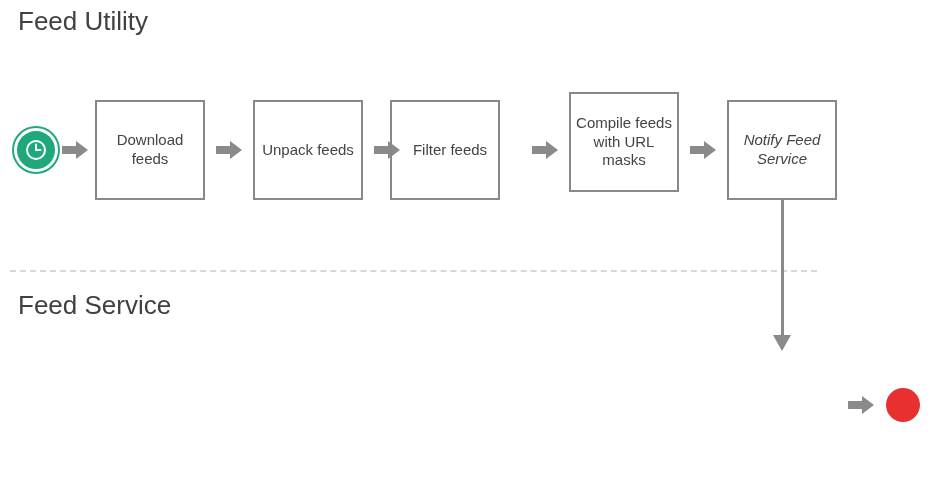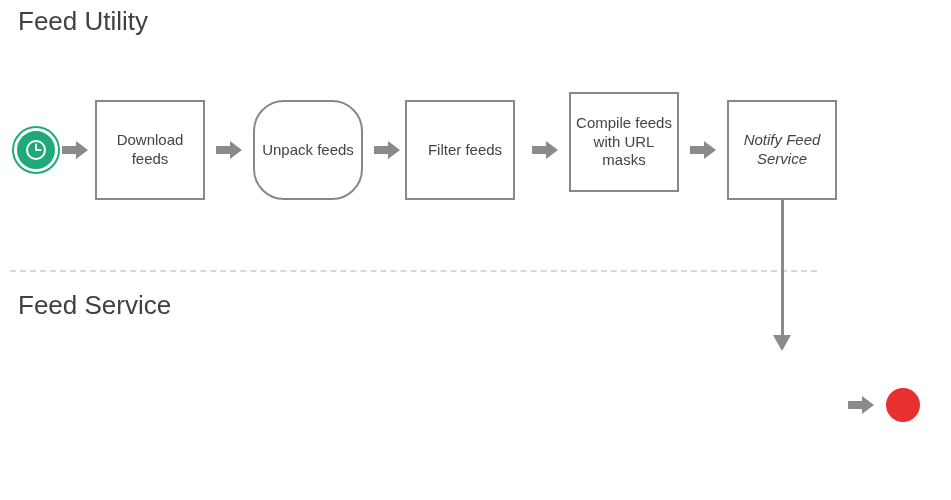--- a/index.html
+++ b/index.html
@@ -108,31 +108,31 @@
   <div class="box" style="left:95px; top:100px;">
     <span>Download feeds</span>
   </div>
 
   <div class="h-arrow" style="left:216px; top:150px;">
     <svg width="26" height="18" viewBox="0 0 26 18">
       <polygon points="0,5 14,5 14,0 26,9 14,18 14,13 0,13" fill="#8a8a8a"></polygon>
     </svg>
   </div>
 
-  <div class="box" style="left:253px; top:100px;border-radius:31px;">
+  <div class="box" style="left:253px; top:100px;">
     <span>Unpack feeds</span>
   </div>
 
   <div class="h-arrow" style="left:374px; top:150px;">
     <svg width="26" height="18" viewBox="0 0 26 18">
       <polygon points="0,5 14,5 14,0 26,9 14,18 14,13 0,13" fill="#8a8a8a"></polygon>
     </svg>
   </div>
 
-  <div class="box" style="left:405px; top:100px;padding-left:14px;">
+  <div class="box" style="left:390px; top:100px;padding-left:14px;">
     <span>Filter feeds</span>
   </div>
 
   <div class="h-arrow" style="left:532px; top:150px;">
     <svg width="26" height="18" viewBox="0 0 26 18">
       <polygon points="0,5 14,5 14,0 26,9 14,18 14,13 0,13" fill="#8a8a8a"></polygon>
     </svg>
   </div>
 
   <div class="box" style="left:569px; top:92px;">

